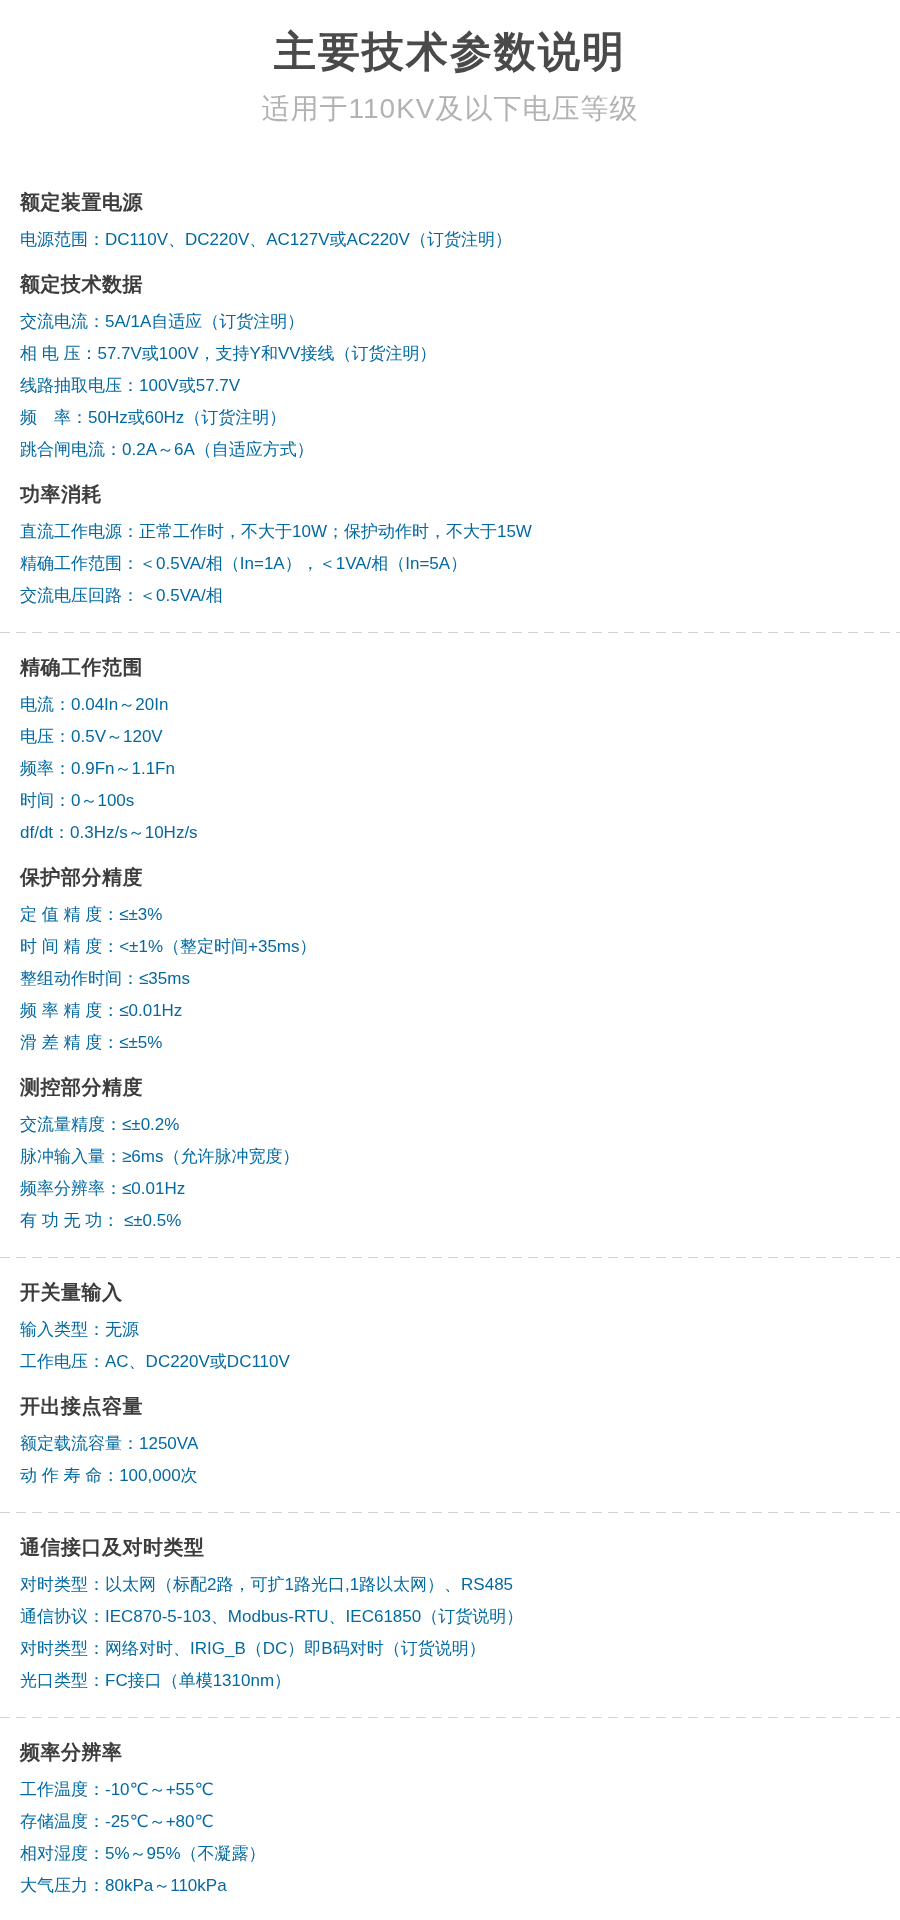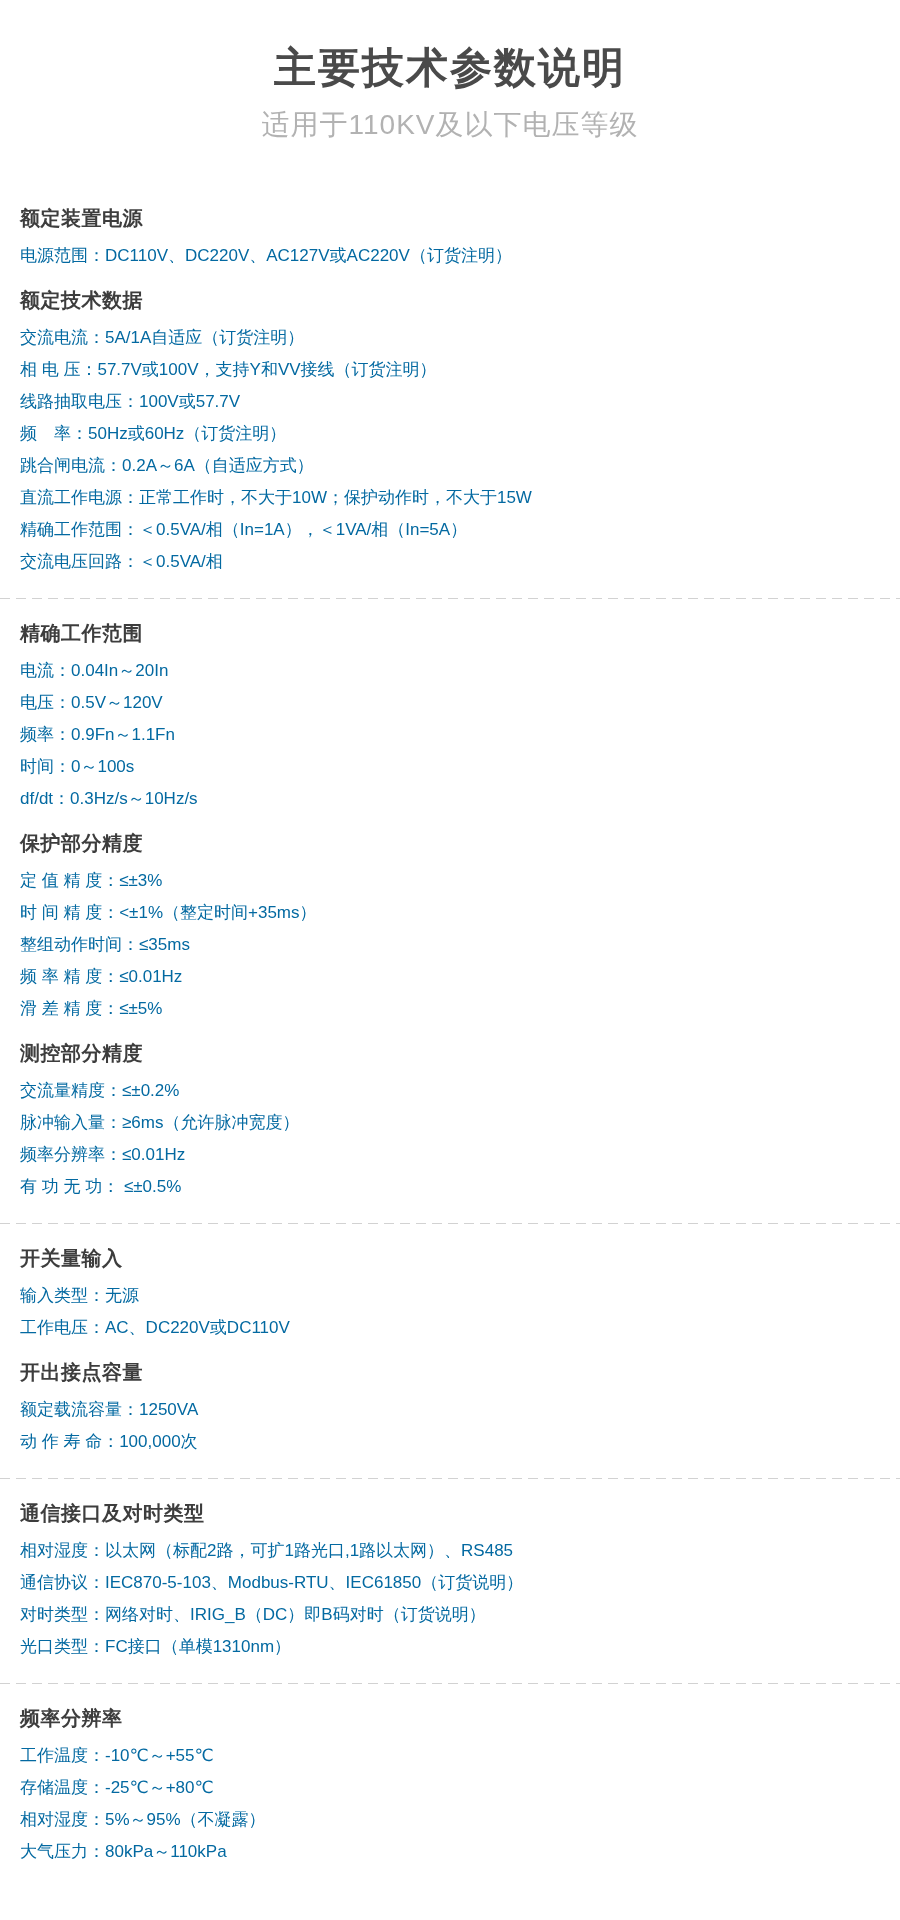--- a/index.html
+++ b/index.html
@@ -5,21 +5,21 @@
   html, body { margin: 0; padding: 0; }
   body {
     width: 900px;
     height: 1920px;
     background: #ffffff;
     overflow: hidden;
     font-family: "Liberation Sans", "DejaVu Sans", sans-serif;
   }
   .page {
     box-sizing: border-box;
-    padding: 16px 20px;
+    padding: 0 20px;
   }
   .page-title {
     margin: 0;
     padding-top: 30px;
     font-size: 42px;
     line-height: 44px;
     font-weight: 700;
     color: #4a4a4a;
     text-align: center;
     letter-spacing: 2px;
@@ -65,20 +65,21 @@
   <p class="page-subtitle">适用于110KV及以下电压等级</p>
   <main id="content">
       <h2 class="section-heading">额定装置电源</h2>
       <p class="spec-line">电源范围：DC110V、DC220V、AC127V或AC220V（订货注明）</p>
       <h2 class="section-heading">额定技术数据</h2>
       <p class="spec-line">交流电流：5A/1A自适应（订货注明）</p>
       <p class="spec-line">相 电 压：57.7V或100V，支持Y和VV接线（订货注明）</p>
       <p class="spec-line">线路抽取电压：100V或57.7V</p>
       <p class="spec-line">频　率：50Hz或60Hz（订货注明）</p>
       <p class="spec-line">跳合闸电流：0.2A～6A（自适应方式）</p>
+      <h2 class="section-heading">功率消耗</h2>
       <p class="spec-line">直流工作电源：正常工作时，不大于10W；保护动作时，不大于15W</p>
       <p class="spec-line">精确工作范围：＜0.5VA/相（In=1A），＜1VA/相（In=5A）</p>
       <p class="spec-line">交流电压回路：＜0.5VA/相</p>
       <div class="divider"></div>
       <h2 class="section-heading">精确工作范围</h2>
       <p class="spec-line">电流：0.04In～20In</p>
       <p class="spec-line">电压：0.5V～120V</p>
       <p class="spec-line">频率：0.9Fn～1.1Fn</p>
       <p class="spec-line">时间：0～100s</p>
       <p class="spec-line">df/dt：0.3Hz/s～10Hz/s</p>
@@ -95,21 +96,21 @@
       <p class="spec-line">有 功 无 功： ≤±0.5%</p>
       <div class="divider"></div>
       <h2 class="section-heading">开关量输入</h2>
       <p class="spec-line">输入类型：无源</p>
       <p class="spec-line">工作电压：AC、DC220V或DC110V</p>
       <h2 class="section-heading">开出接点容量</h2>
       <p class="spec-line">额定载流容量：1250VA</p>
       <p class="spec-line">动 作 寿 命：100,000次</p>
       <div class="divider"></div>
       <h2 class="section-heading">通信接口及对时类型</h2>
-      <p class="spec-line">相对湿度：以太网（标配2路，可扩1路光口,1路以太网）、RS485</p>
+      <p class="spec-line">对时类型：以太网（标配2路，可扩1路光口,1路以太网）、RS485</p>
       <p class="spec-line">通信协议：IEC870-5-103、Modbus-RTU、IEC61850（订货说明）</p>
       <p class="spec-line">对时类型：网络对时、IRIG_B（DC）即B码对时（订货说明）</p>
       <p class="spec-line">光口类型：FC接口（单模1310nm）</p>
       <div class="divider"></div>
       <h2 class="section-heading">频率分辨率</h2>
       <p class="spec-line">工作温度：-10℃～+55℃</p>
       <p class="spec-line">存储温度：-25℃～+80℃</p>
       <p class="spec-line">相对湿度：5%～95%（不凝露）</p>
       <p class="spec-line">大气压力：80kPa～110kPa</p>
     </main>

